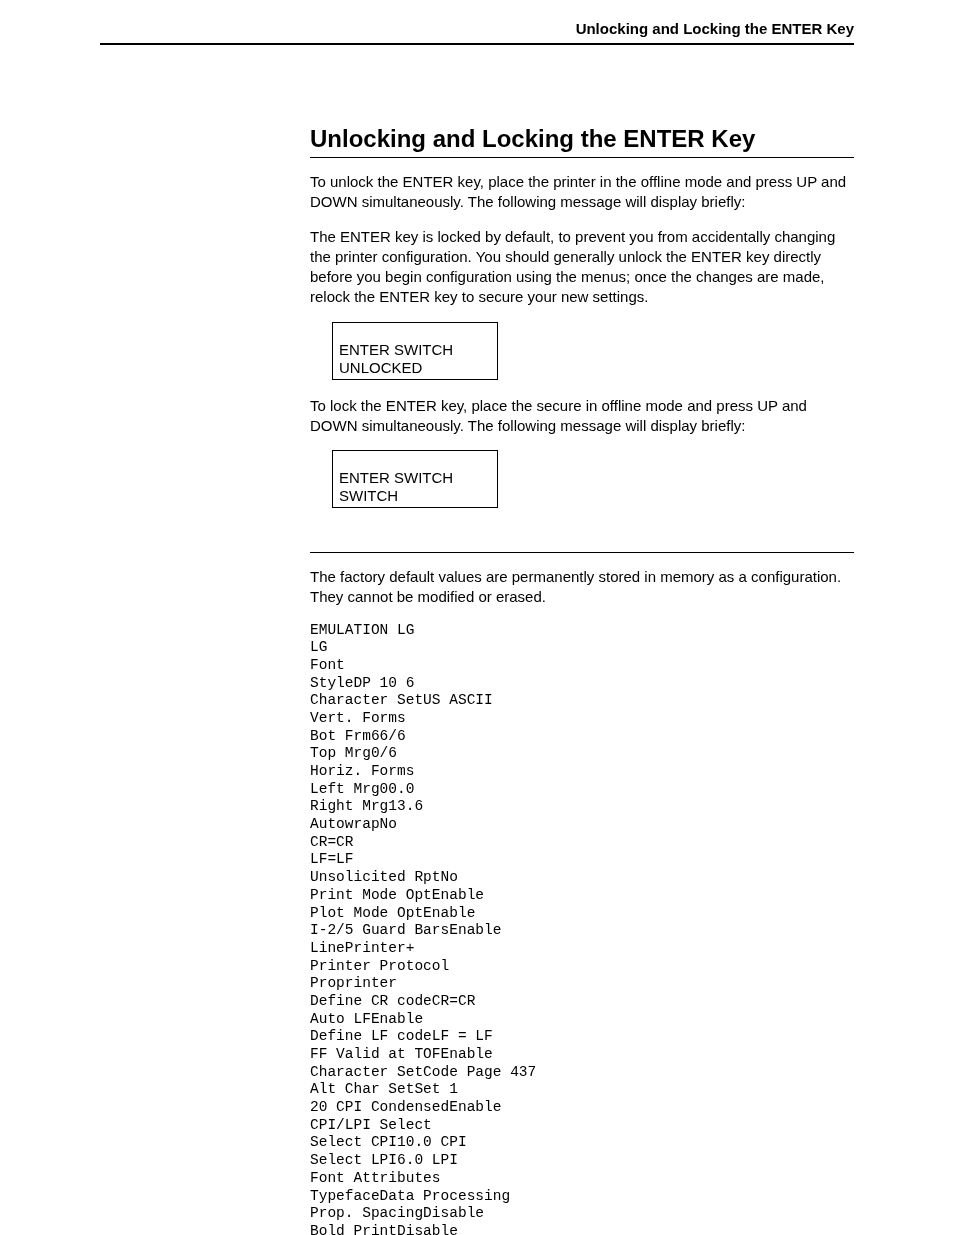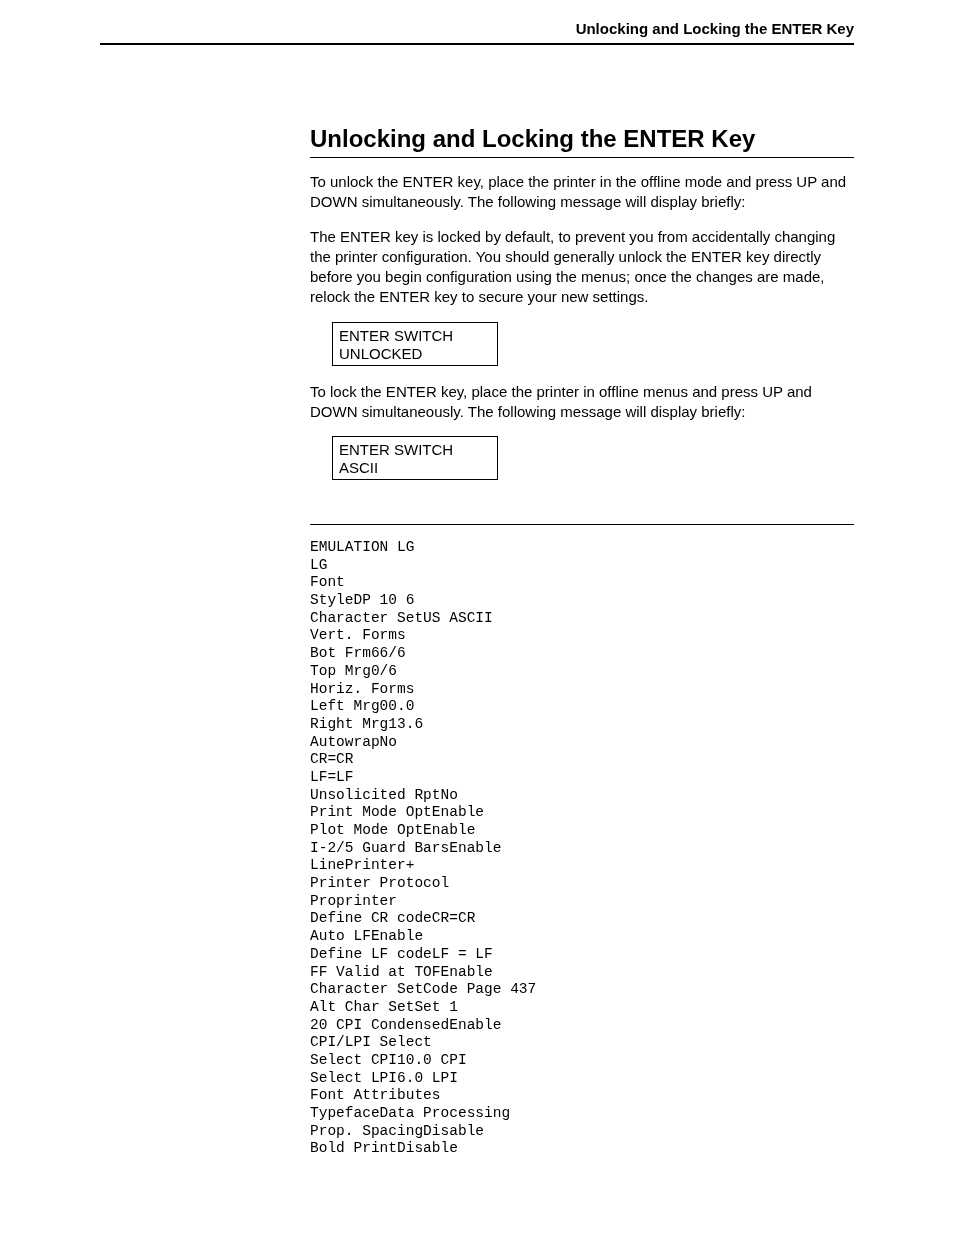--- a/index.html
+++ b/index.html
@@ -48,21 +48,21 @@
     margin: 0 0 14px 0;
   }
   p.body-text {
     font-size: 15px;
     line-height: 1.35;
     margin: 0 0 14px 0;
   }
   .display-box {
     border: 1.5px solid #000;
     display: inline-block;
-    padding: 4px 8px 2px 6px;
+    padding: 18px 8px 2px 6px;
     margin: 0 0 16px 22px;
     font-size: 15px;
     line-height: 1.2;
     width: 150px;
   }
   .display-box .line {
     white-space: nowrap;
   }
   .mono-block {
     font-family: "Courier New", Courier, monospace;
@@ -89,33 +89,34 @@
 
     <p class="body-text">To unlock the ENTER key, place the printer in the offline mode and press UP and DOWN simultaneously. The following message will display briefly:</p>
 
     <p class="body-text">The ENTER key is locked by default, to prevent you from accidentally changing the printer configuration. You should generally unlock the ENTER key directly before you begin configuration using the menus; once the changes are made, relock the ENTER key to secure your new settings.</p>
 
     <div class="display-box">
       <div class="line">ENTER SWITCH</div>
       <div class="line">UNLOCKED</div>
     </div>
 
-    <p class="body-text">To lock the ENTER key, place the printer in offline menus and press UP and DOWN simultaneously. The following message will display briefly:</p>
+    <p class="body-text">To lock the ENTER key, place the secure in offline mode and press UP and DOWN simultaneously. The following message will display briefly:</p>
 
     <div class="display-box">
       <div class="line">ENTER SWITCH</div>
-      <div class="line">ASCII</div>
+      <div class="line">SWITCH</div>
     </div>
   </div>
 
   <div class="gap-med"></div>
 
   <div class="section">
     <hr class="section-rule">
 
+    <p class="body-text">The factory default values are permanently stored in memory as a configuration. They cannot be modified or erased.</p>
 
     <pre class="mono-block">EMULATION LG
 LG
 Font
 StyleDP 10 6
 Character SetUS ASCII
 Vert. Forms
 Bot Frm66/6
 Top Mrg0/6
 Horiz. Forms

